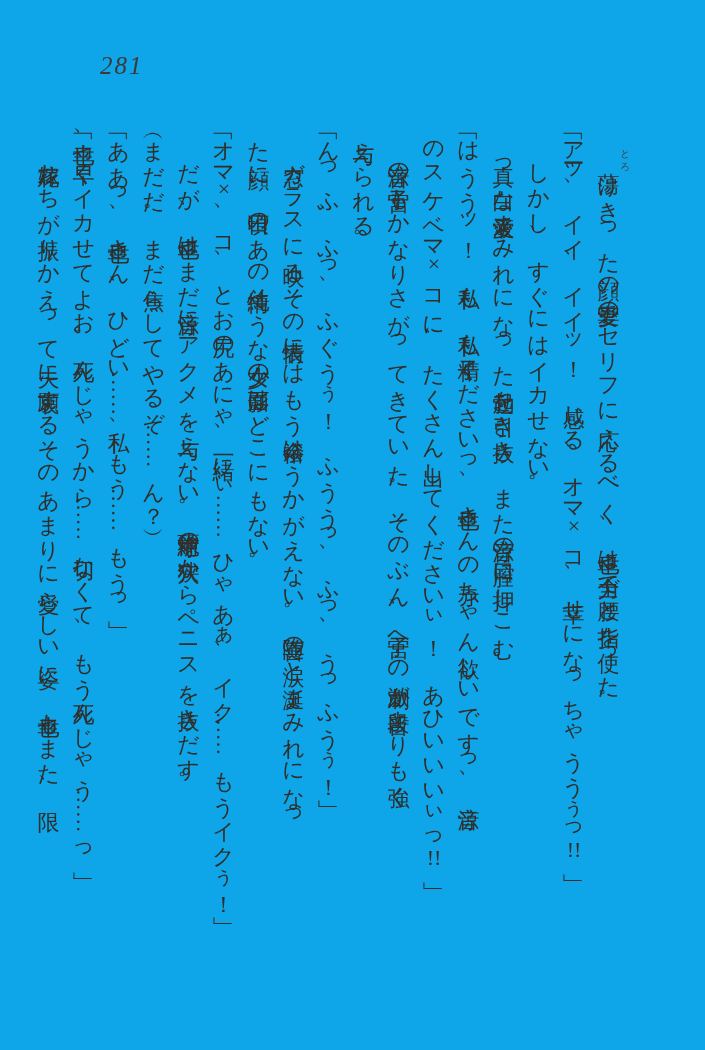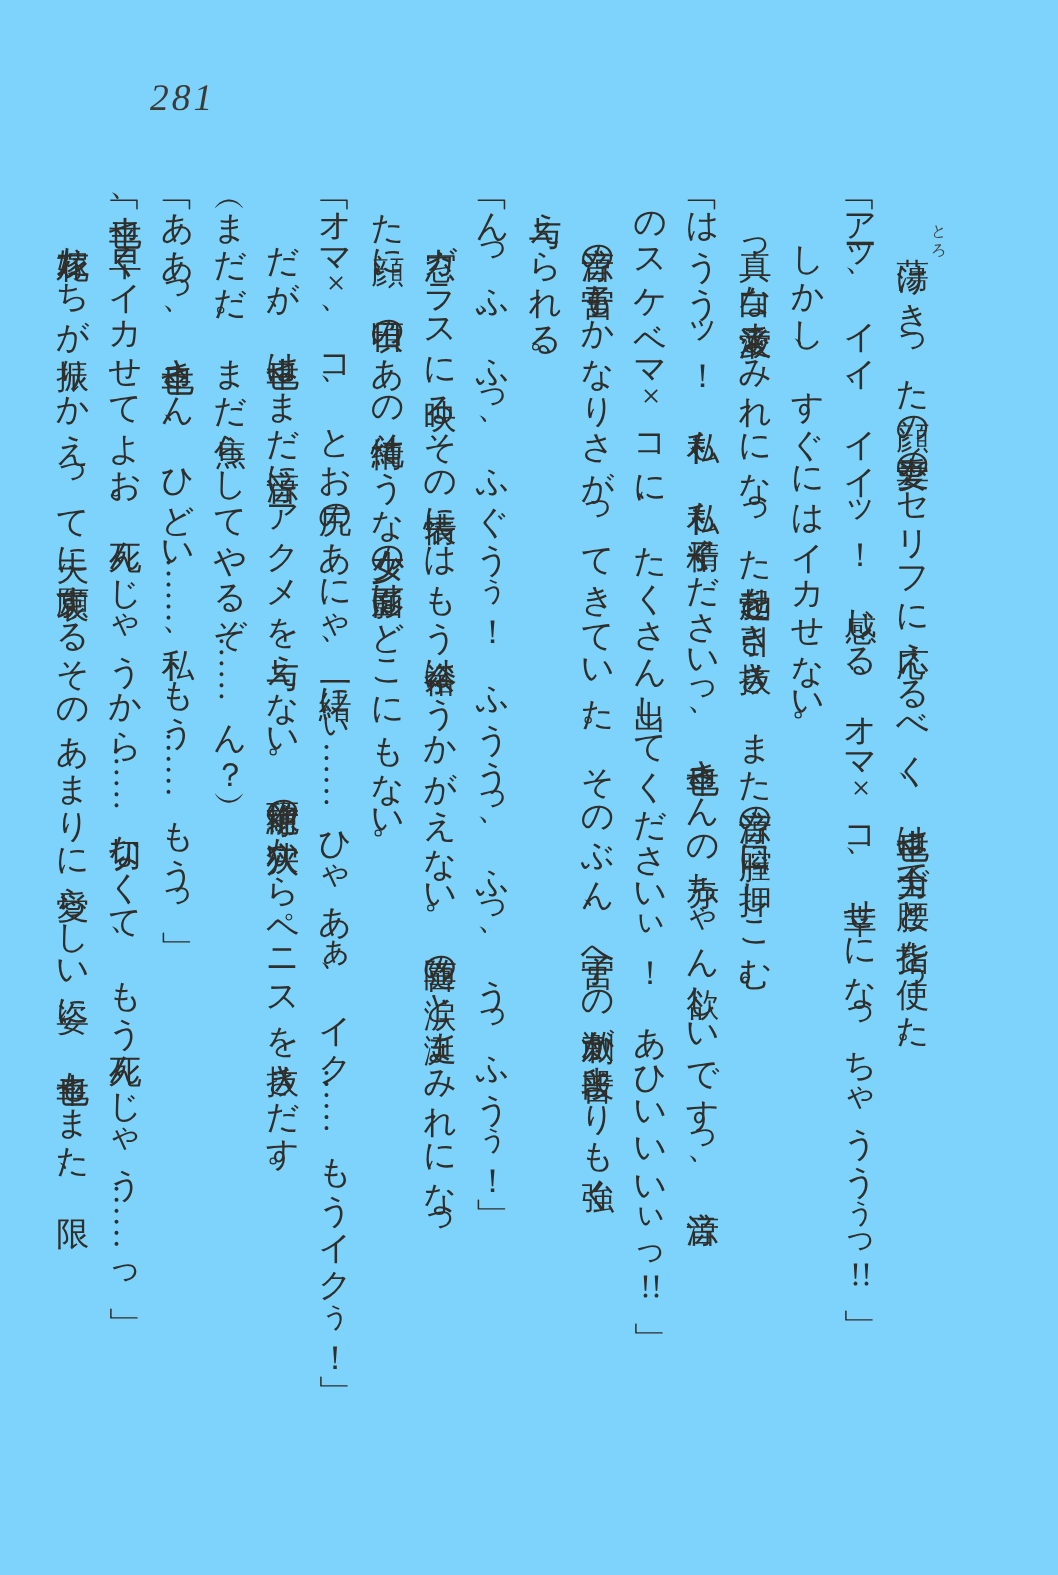--- a/index.html
+++ b/index.html
@@ -49,21 +49,21 @@
 
   ruby rt {
     font-size: 10px;
     letter-spacing: 0;
     color: #45433e;
   }
 </style>
 </head>
 <body>
 
-<div class="page" style="background: #7dd3fc;">
+<div class="page" style="background: #0ea5e9;">
   <div class="page-number">281</div>
 
   <div class="text-block" style="color: rgb(48, 46, 42);">
       <div class="text-line">　<ruby>蕩<rt>とろ</rt></ruby>けきった顔の愛妻のセリフに応えるべく、幸也は全力で腰と指を使った。</div>
       <div class="text-line">「アーッ、イイ、イイッ！　感じる、オマ×コ、幸せになっちゃううぅっ<span class="tcy">!!</span>」</div>
       <div class="text-line">　しかし、すぐにはイカせない。</div>
       <div class="text-line">　真っ白な愛液まみれになった勃起を引き抜き、また涼音の膣口に押しこむ。</div>
       <div class="text-line">「はううッ！　私も、私も精子くださいっ、幸也さんの赤ちゃん欲しいですっ、涼音</div>
       <div class="text-line">のスケベマ×コに、たくさん出してくださいぃ！　あひいいいぃっ<span class="tcy">!!</span>」</div>
       <div class="text-line">　涼音の子宮もかなりさがってきていた。そのぶん、子宮への刺激が普段よりも強く</div>

